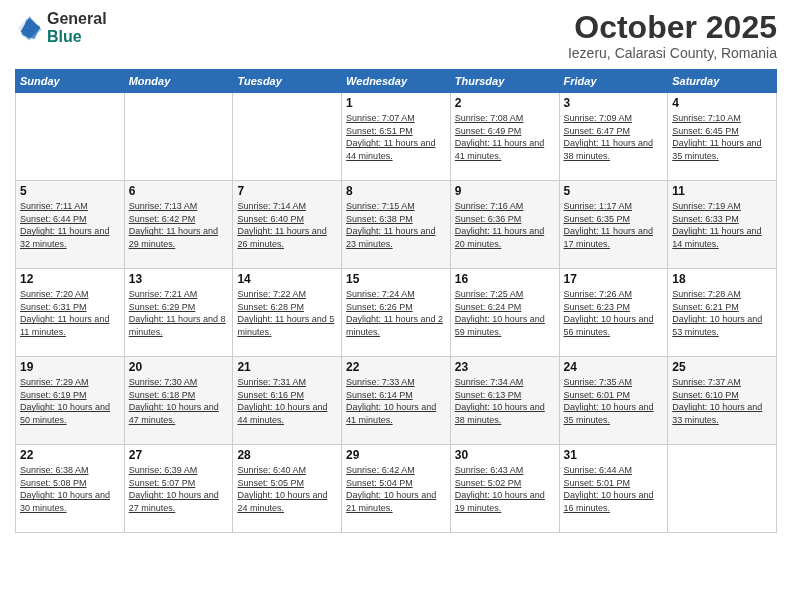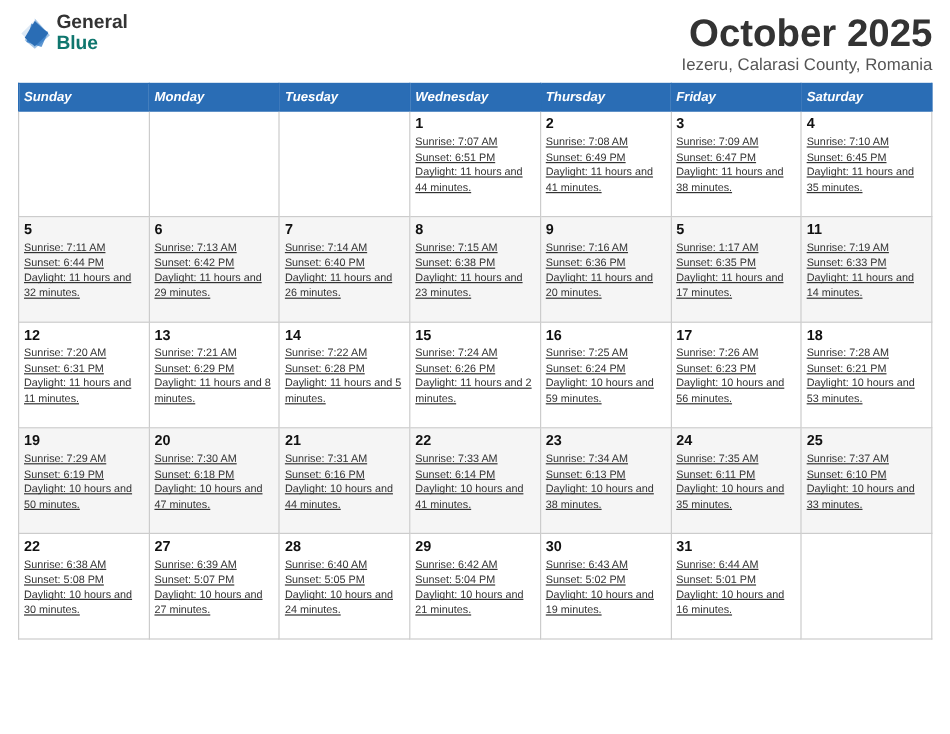--- a/index.html
+++ b/index.html
@@ -313,21 +313,21 @@
           <td>
             <div class="day-number">23</div>
             <div class="day-info">Sunrise: 7:34 AM
 Sunset: 6:13 PM
 Daylight: 10 hours
 and 38 minutes.</div>
           </td>
           <td>
             <div class="day-number">24</div>
             <div class="day-info">Sunrise: 7:35 AM
-Sunset: 6:11 PM
+Sunset: 6:01 PM
 Daylight: 10 hours
 and 35 minutes.</div>
           </td>
           <td>
             <div class="day-number">25</div>
             <div class="day-info">Sunrise: 7:37 AM
 Sunset: 6:10 PM
 Daylight: 10 hours
 and 33 minutes.</div>
           </td>

